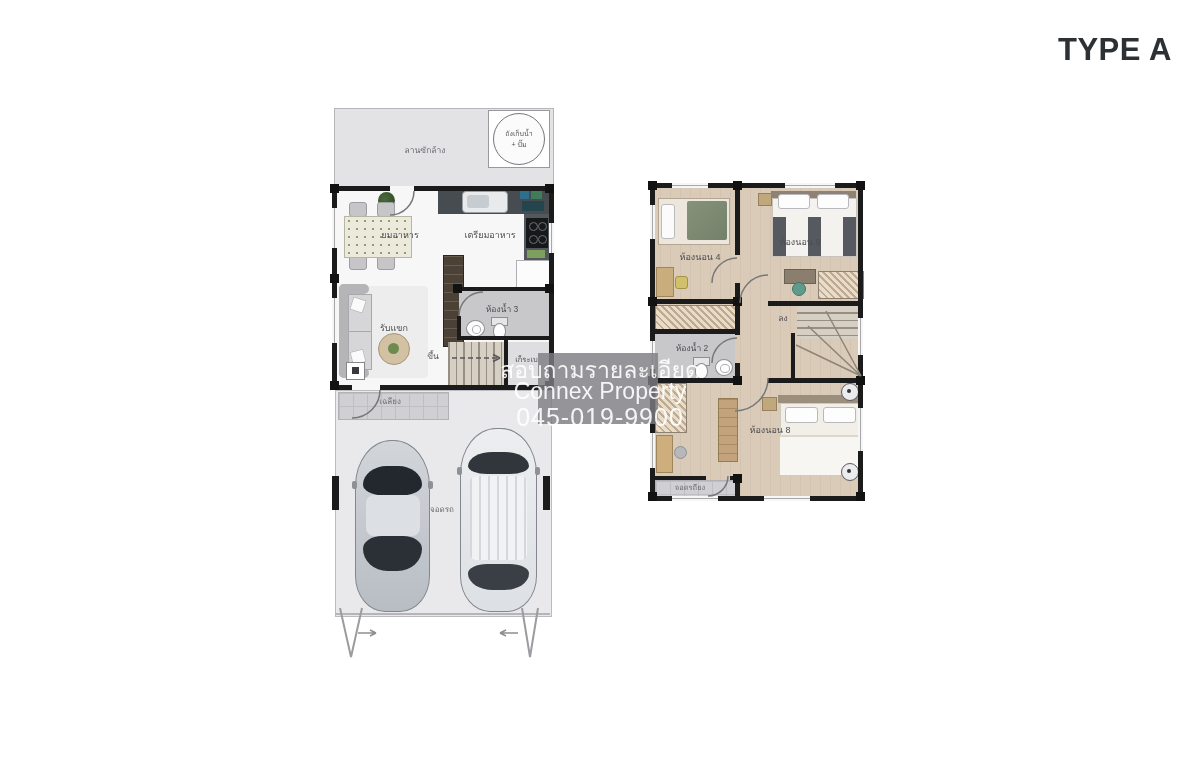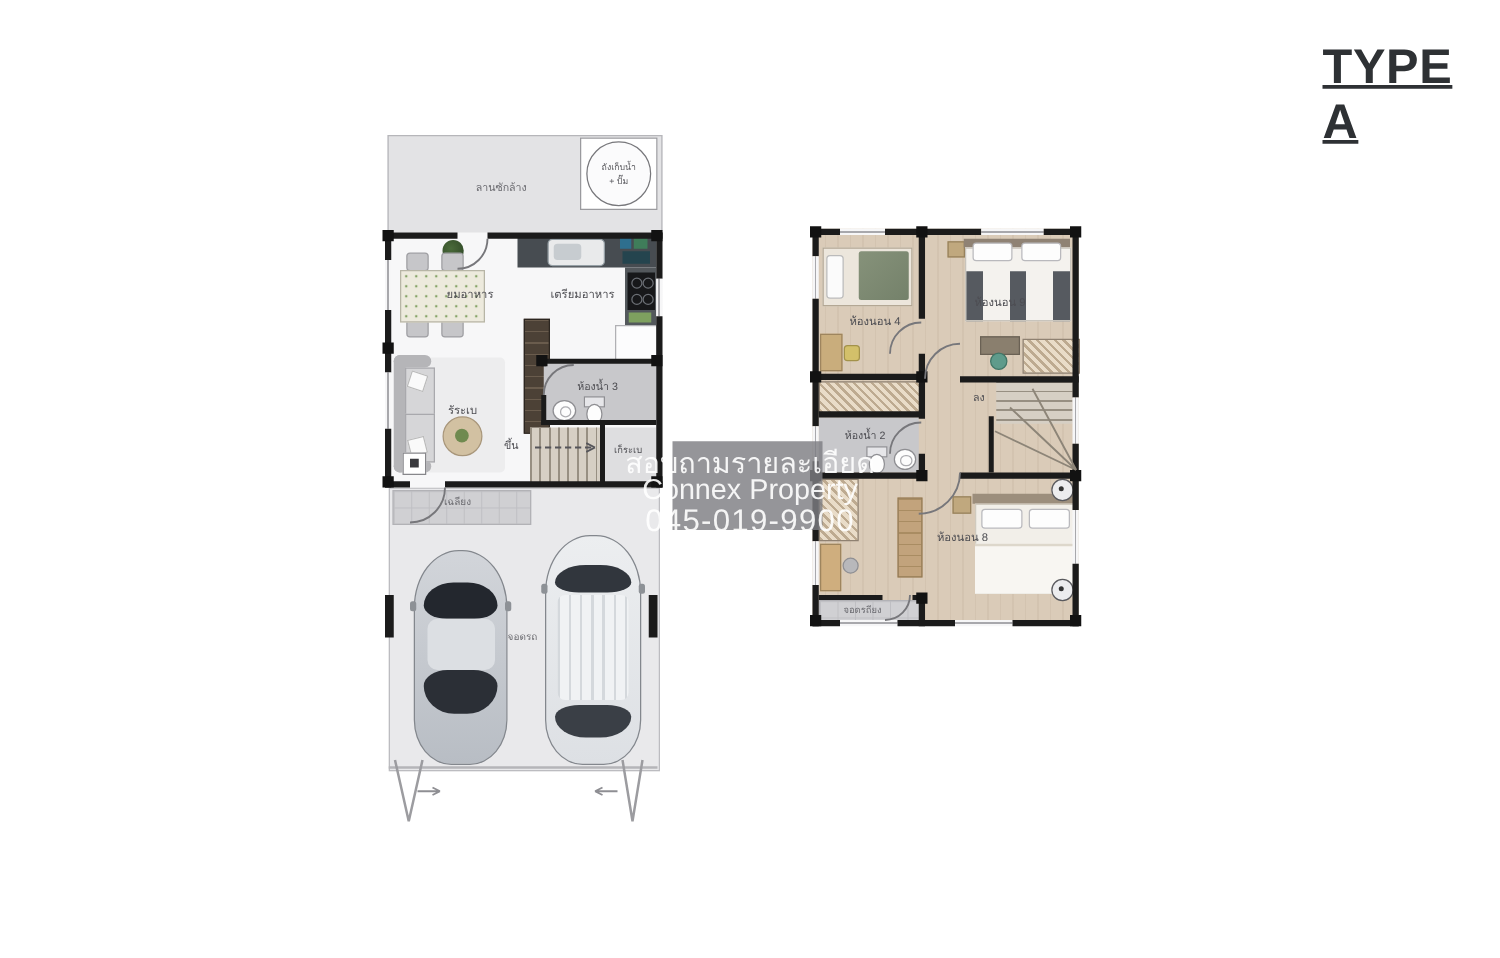--- a/index.html
+++ b/index.html
@@ -36,28 +36,28 @@
   .fan{position:absolute;width:16px;height:16px;border-radius:50%;background:#ececee;border:1px solid #5a5a5e;}
   .fan i{position:absolute;left:5px;top:5px;width:4px;height:4px;border-radius:50%;background:#333;display:block;}
   svg.ov{position:absolute;left:0;top:0;pointer-events:none;}
   
   .car{position:absolute;}
   .car .body{position:absolute;inset:0;border:1px solid #83878d;border-radius:36px 36px 30px 30px/46px 46px 36px 36px;}
   .car .glass{position:absolute;left:11%;right:11%;border-radius:45% 45% 35% 35%/70% 70% 40% 40%;}
   .car .mir{position:absolute;width:5px;height:8px;background:#8d9196;border-radius:2px;}
   .wm-box{position:absolute;background:rgba(126,126,130,.82);}
   .wm-line{position:absolute;width:230px;text-align:center;color:rgba(255,255,255,.9);white-space:nowrap;}
-  .title{position:absolute;font-weight:700;color:#2e3134;font-size:39px;letter-spacing:.5px;text-decoration:underline;}
+  .title{position:absolute;font-weight:700;color:#2e3134;font-size:31px;letter-spacing:.5px;}
 </style>
 </head>
 <body>
 
 <div class="title" style="left:1058px;top:32px;">TYPE A</div>
 
-<div class="plan" style="left:308px;top:108px;width:222px;height:556px;">
+<div class="plan" style="left:332px;top:108px;width:222px;height:556px;">
 
   <div class="abs laundry" style="left:2px;top:0;width:218px;height:78px;"></div>
   <div class="lbl soft" style="left:38px;top:38px;width:110px;font-size:8.5px;">ลานซักล้าง</div>
   <div class="abs" style="left:156px;top:2px;width:60px;height:56px;background:#fff;border:1px solid #9a9a9e;"></div>
   <div class="abs" style="left:161px;top:5px;width:50px;height:50px;border-radius:50%;background:#fbfbfc;border:1.5px solid #77777b;display:flex;flex-direction:column;align-items:center;justify-content:center;">
     <span style="font-size:7px;color:#55555a;">ถังเก็บน้ำ</span>
     <span style="font-size:7px;color:#55555a;">+ ปั๊ม</span>
   </div>
 
   <div class="abs parkfloor" style="left:3px;top:282px;width:215px;height:225px;"></div>
@@ -105,21 +105,21 @@
   <div class="abs" style="left:14px;top:178px;width:82px;height:92px;background:#ededee;border-radius:4px;"></div>
   <div class="abs" style="left:7px;top:176px;width:38px;height:94px;">
     <div class="abs" style="left:0;top:0;width:10px;height:94px;background:#b5b5b8;border-radius:5px;"></div>
     <div class="abs" style="left:0;top:0;width:30px;height:10px;background:#b5b5b8;border-radius:5px;"></div>
     <div class="abs" style="left:0;top:84px;width:30px;height:10px;background:#b5b5b8;border-radius:5px;"></div>
     <div class="abs" style="left:9px;top:10px;width:22px;height:37px;background:#d6d6d8;border:1px solid #a9a9ad;"></div>
     <div class="abs" style="left:9px;top:47px;width:22px;height:37px;background:#d6d6d8;border:1px solid #a9a9ad;"></div>
     <div class="abs" style="left:12px;top:14px;width:12px;height:12px;background:#fafafa;border:1px solid #bbb;transform:rotate(18deg);"></div>
     <div class="abs" style="left:12px;top:66px;width:12px;height:12px;background:#fafafa;border:1px solid #bbb;transform:rotate(-14deg);"></div>
   </div>
-  <div class="lbl" style="left:30px;top:216px;width:64px;">รัระเบ</div>
+  <div class="lbl" style="left:30px;top:216px;width:64px;">รับแขก</div>
   <div class="abs" style="left:46px;top:225px;width:30px;height:30px;border-radius:50%;background:#d2c1a2;border:1px solid #a8967a;">
     <div class="abs" style="left:9px;top:9px;width:11px;height:11px;border-radius:50%;background:#6f8a4f;"></div>
   </div>
   <div class="abs" style="left:14px;top:254px;width:17px;height:16px;background:#fff;border:1px solid #87878b;">
     <div class="abs" style="left:5px;top:4px;width:7px;height:7px;background:#3a3a3e;"></div>
   </div>
 
   <div class="abs" style="left:116px;top:234px;width:58px;height:44px;background:#d6cfc4;background-image:repeating-linear-gradient(90deg,#978f82 0 1.5px,transparent 1.5px 7.5px);"></div>
   <div class="abs" style="left:176px;top:234px;width:41px;height:44px;background:#dedee0;"></div>
   <div class="lbl" style="left:88px;top:244px;width:26px;font-size:8.5px;">ขึ้น</div>

